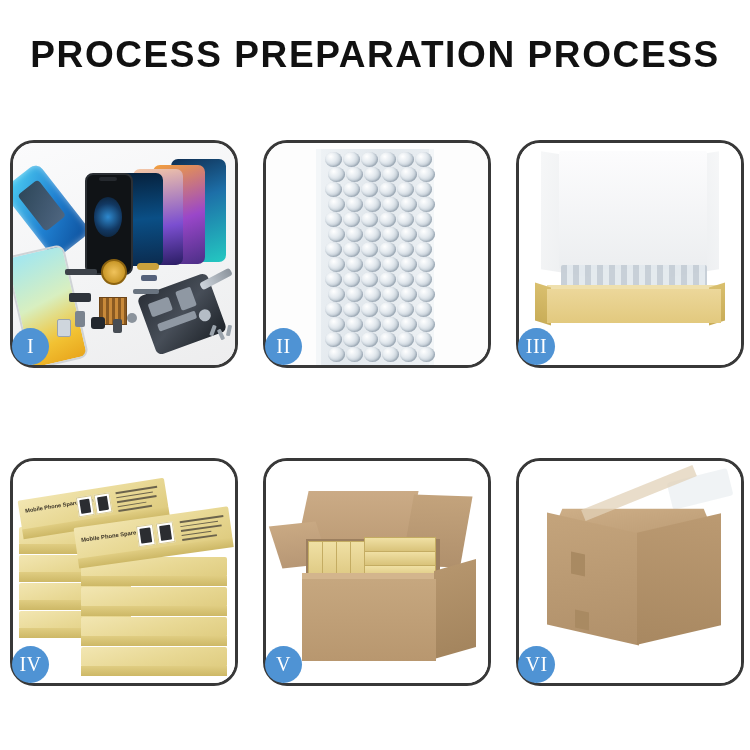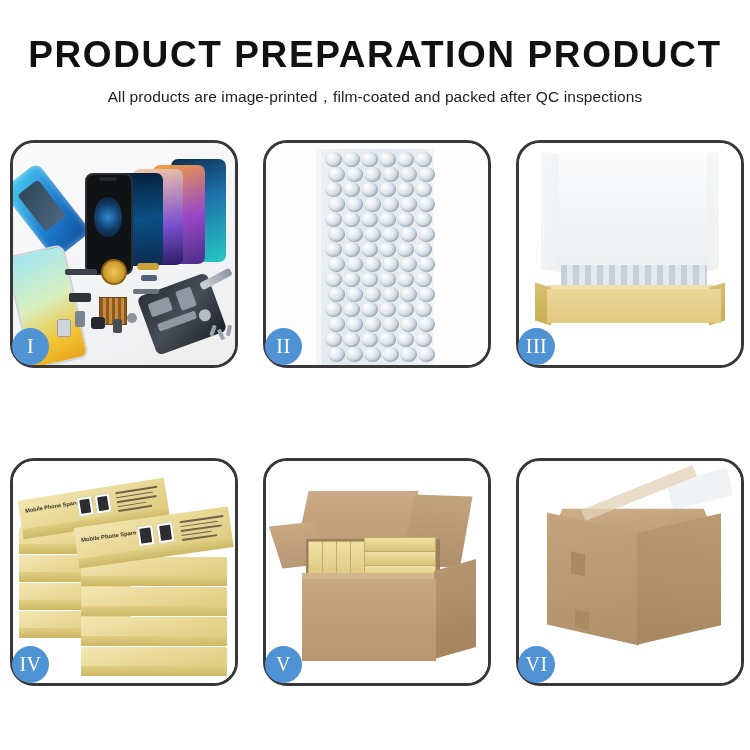--- a/index.html
+++ b/index.html
@@ -177,22 +177,21 @@
   .s-tab{position:absolute;background:#a98a62;}
   .s-t1{left:52px;top:92px;width:14px;height:22px;transform:skewY(13deg);}
   .s-t2{left:56px;top:150px;width:14px;height:18px;transform:skewY(13deg);}
   .s-wrap{position:absolute;left:150px;top:14px;width:62px;height:28px;
     background:rgba(236,240,243,.8);transform:rotate(-14deg);border-radius:3px;}
 </style>
 </head>
 <body>
 
 <div class="header">
-  <div class="title">PRODUCT PREPARATION PRODUCT</div>
-  <div class="subtitle">All products are image-printed，film-coated and packed after QC inspections</div>
+  <div class="title">PROCESS PREPARATION PROCESS</div>
 </div>
 
 <div class="grid">
 
   <div class="row">
 
     <div class="panel p-a">
       <div class="scene">
         <div class="p1bg"></div>
         <div class="ph ph-back"></div>

